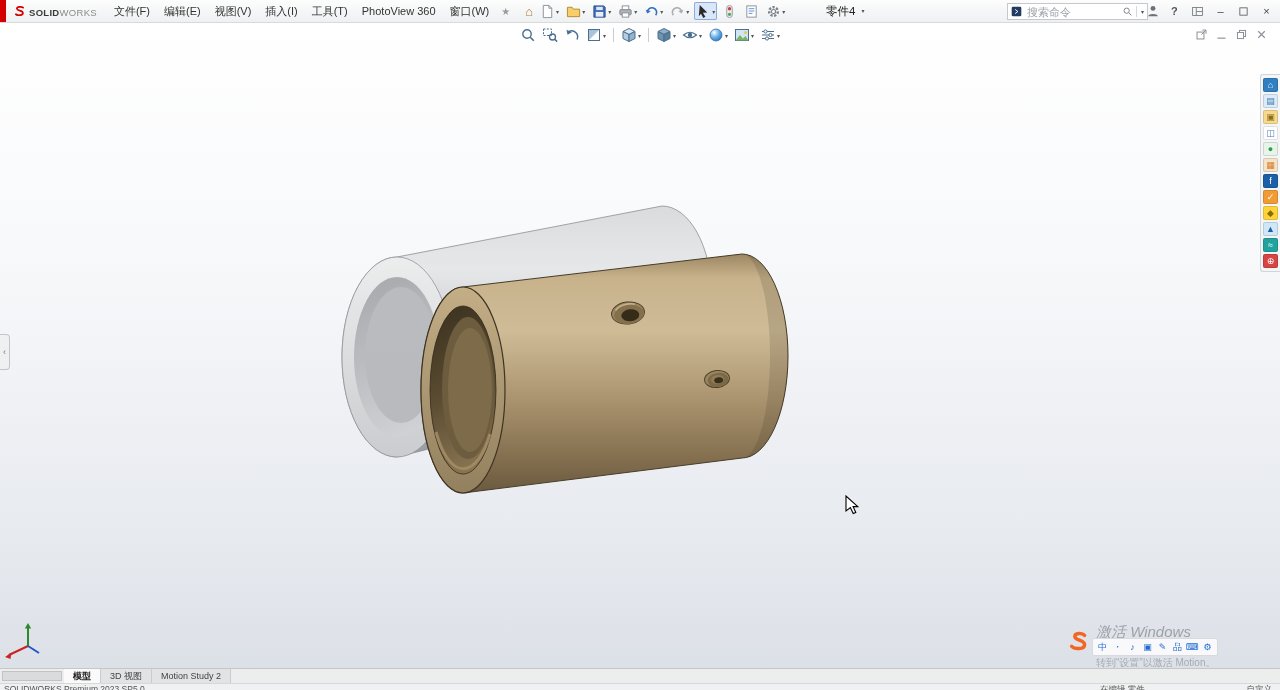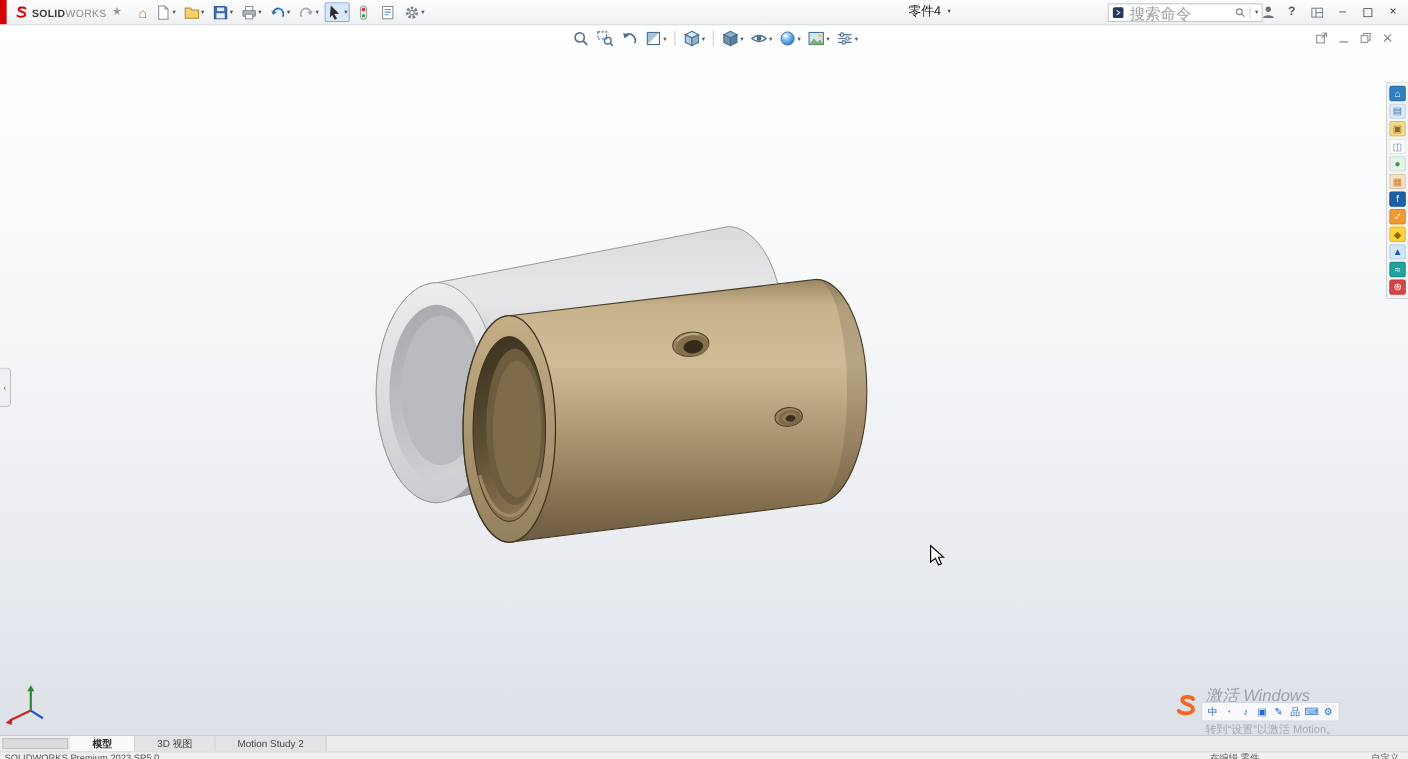--- a/index.html
+++ b/index.html
@@ -22,21 +22,21 @@
   .tbi{display:flex;align-items:center;height:18px;padding:0 2px;border-radius:2px;}
   .tbi svg{width:15px;height:15px;display:block;}
   .tbi .hm{font-size:13px;color:#a97e34;line-height:15px;}
   .caret{font-size:6px;color:#555;margin-left:1px;}
   .tbi.pressed{background:#d9e7f8;box-shadow:inset 0 0 0 1px #89aede;}
   .doc-title{position:absolute;left:826px;top:0;line-height:22px;font-size:11.5px;color:#222;
     display:flex;gap:5px;align-items:center;}
   .search{position:absolute;left:1007px;top:3px;width:133px;height:15px;background:#fff;
     border:1px solid #c6c8cc;display:flex;align-items:center;padding:0 3px;gap:3px;}
   .search svg{width:11px;height:11px;flex:0 0 auto;}
-  .search input{border:0;outline:0;flex:1;font-size:14px;color:#444;min-width:0;background:transparent;
+  .search input{border:0;outline:0;flex:1;font-size:11px;color:#444;min-width:0;background:transparent;
     font-family:inherit;}
   .search input::placeholder{color:#9aa0a6;}
   .search .sep{width:1px;height:11px;background:#d5d7da;}
   .tb-right{position:absolute;left:1146px;top:0;height:22px;display:flex;align-items:center;gap:11px;}
   .tb-right svg{width:14px;height:14px;}
   .help{font-size:11px;font-weight:700;color:#555;}
   .winctl{position:absolute;right:2px;top:0;height:22px;display:flex;}
   .wbtn{width:23px;height:22px;display:flex;align-items:center;justify-content:center;
     font-size:11px;color:#444;}
   .wbtn svg{width:13px;height:13px;}
@@ -65,21 +65,21 @@
     background:rgba(250,250,252,.95);border:1px solid #d8dade;border-radius:2px;padding:0 3px;z-index:5;}
   .ime{width:13px;height:14px;display:flex;align-items:center;justify-content:center;
     font-size:9px;color:#1f6ad1;}
   .swbadge{position:absolute;left:1064px;top:608px;width:26px;height:26px;}
   .cursor{position:absolute;left:845px;top:473px;width:14px;height:20px;z-index:20;}
 
   
   .tabsbar{position:absolute;left:0;top:668px;width:1280px;height:14px;background:#eceded;
     border-top:1px solid #c4c6c9;display:flex;align-items:stretch;font-size:9px;color:#333;z-index:40;}
   .tabscroll{width:58px;margin:2px 2px;background:#dadbdc;border:1px solid #c0c2c5;}
-  .tab{padding:0 20px;display:flex;align-items:center;border-right:1px solid #c9cbce;
+  .tab{padding:0 9px;display:flex;align-items:center;border-right:1px solid #c9cbce;
     background:#e2e3e4;color:#444;white-space:nowrap;}
   .tab.active{background:#fafafa;font-weight:700;color:#222;}
   .statusbar{position:absolute;left:0;top:683px;width:1280px;height:7px;background:#f0f1f2;
     border-top:1px solid #d6d8da;font-size:8.5px;color:#555;line-height:9px;z-index:40;text-align:right;}
   .sb-left{position:absolute;left:4px;top:1px;}
   .sb-mode{position:absolute;left:1100px;top:1px;}
   .sb-right{position:absolute;right:8px;top:1px;}
 </style>
 </head>
 <body>
@@ -87,20 +87,29 @@
 <div class="app">
 
   <div class="titlebar">
     <div class="accent"></div>
     <div class="logo">
       <svg viewBox="0 0 16 16">
           <path d="M12.5 3.2C10.5 1.6 4.6 1.9 4.8 4.6c.2 2.8 7.3 2 7.4 5.2.1 3-6.3 3.6-8.7 1.6" fill="none" stroke="#d40000" stroke-width="2.1" stroke-linecap="round"></path>
         </svg>
       <span class="logo-text"><span>SOLID</span><span class="lt2">WORKS</span></span>
     </div>
+    <nav class="menus">
+      <span class="menu">文件(F)</span>
+      <span class="menu">编辑(E)</span>
+      <span class="menu">视图(V)</span>
+      <span class="menu">插入(I)</span>
+      <span class="menu">工具(T)</span>
+      <span class="menu">PhotoView 360</span>
+      <span class="menu">窗口(W)</span>
+    </nav>
     <span class="pin">★</span>
 
     <div class="tbar">
       <span class="tbi">
           <span class="hm">⌂</span>
         </span>
       <span class="tbi">
           <svg viewBox="0 0 16 16">
             <path d="M3.5 1.5h6l3 3v10h-9z" fill="#fff" stroke="#8a8f96"></path>
             <path d="M9.5 1.5v3h3" fill="none" stroke="#8a8f96"></path>

